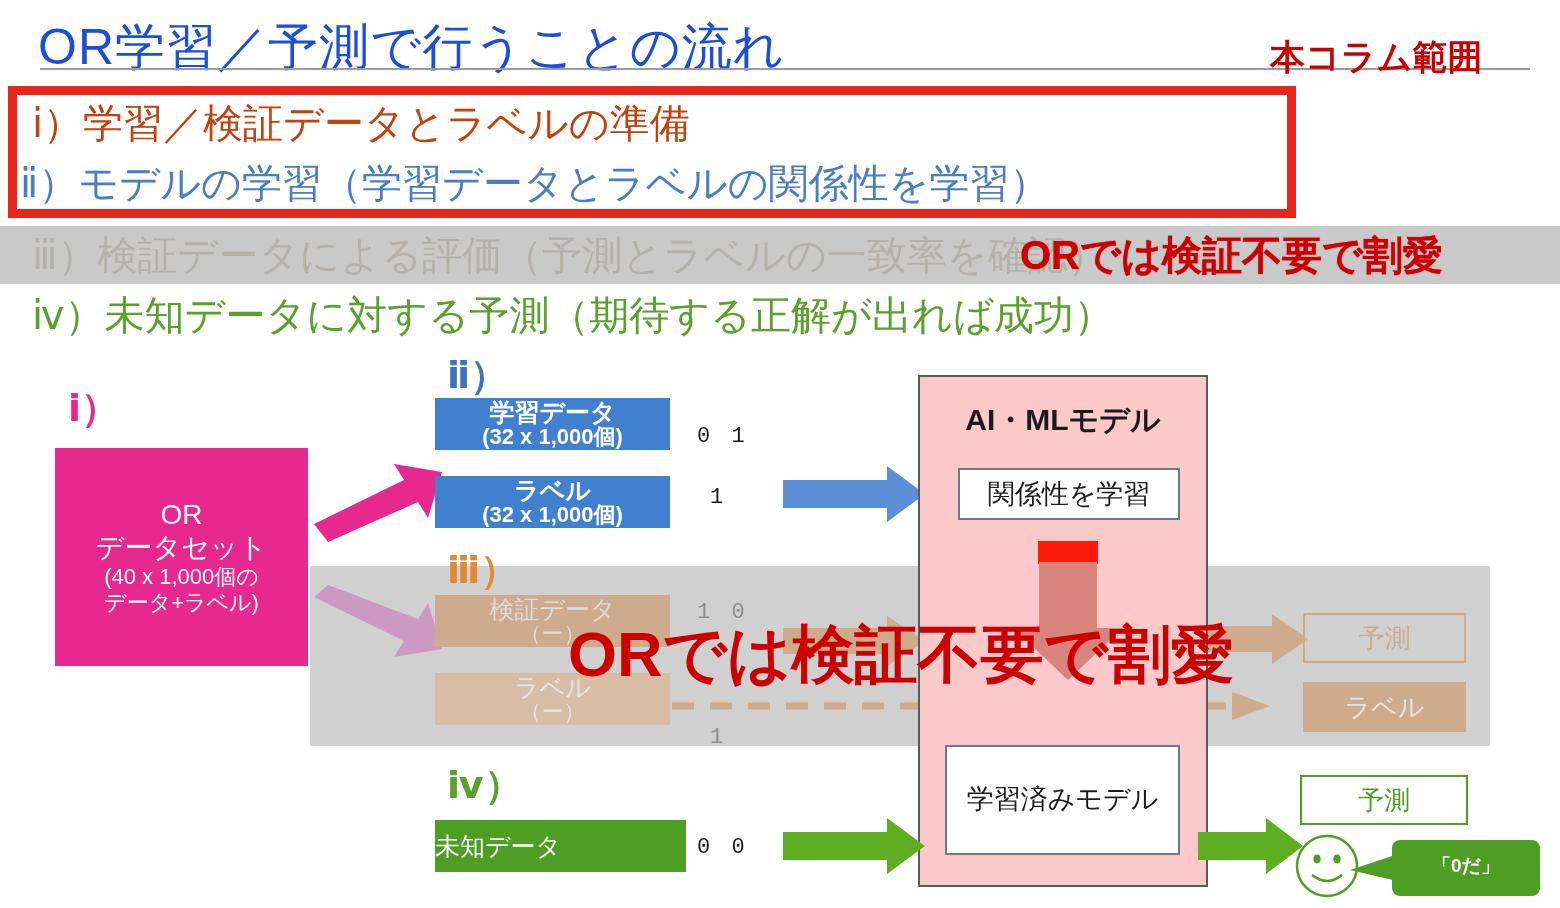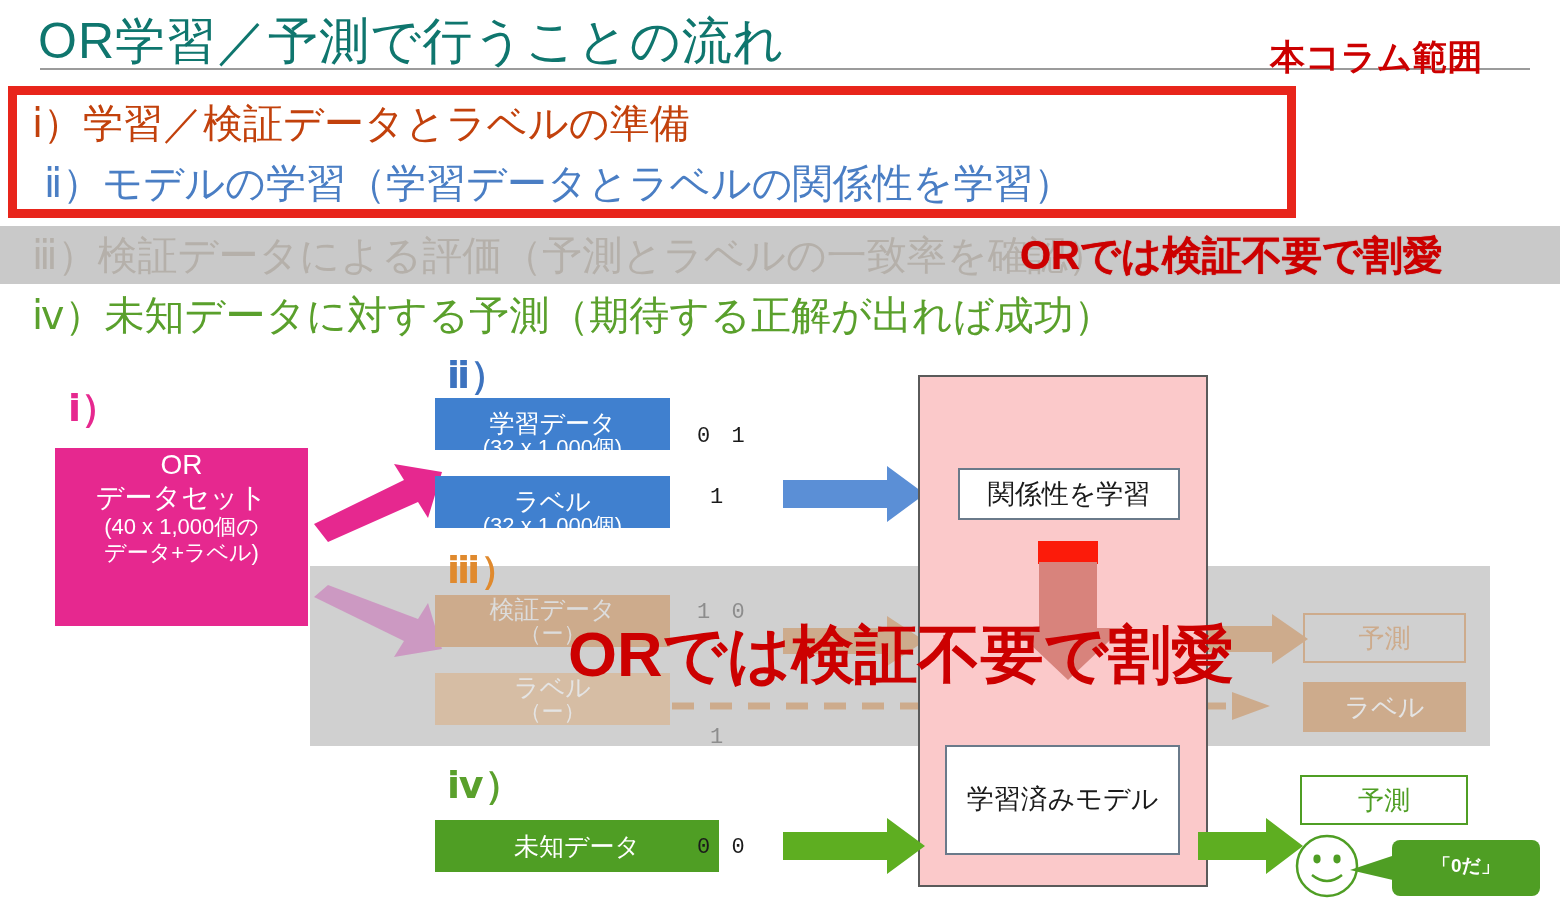--- a/index.html
+++ b/index.html
@@ -10,22 +10,22 @@
   #slide{
     position:relative;
     width:1560px;height:908px;
     background:#ffffff;
     overflow:hidden;
   }
   .abs{position:absolute;}
 
   
   #title{
-    left:38px;top:8px;width:1200px;
-    font-size:50px;color:#0f766e;
+    left:38px;top:14px;width:1200px;
+    font-size:50px;color:#1d4ed8;
     letter-spacing:1px;
     white-space:nowrap;
   }
   #title-rule{
     left:40px;top:68px;width:1490px;height:2px;
     background:#9b9b9b;
   }
   #scope-label{
     left:1270px;top:34px;
     font-size:35px;font-weight:bold;color:#cc0000;
@@ -38,21 +38,21 @@
     border:9px solid #e8251b;
     box-sizing:border-box;
     background:transparent;
   }
 
   
   .bullet{
     font-size:40px;white-space:nowrap;
   }
   #b1{left:32px;top:96px;color:#c2410c;}
-  #b2{left:44px;top:156px;color:#4a7ec4;}
+  #b2{left:20px;top:156px;color:#4a7ec4;}
   #b3{left:32px;top:228px;color:#b5b0aa;}
   #b4{left:32px;top:288px;color:#5aa02c;}
 
   
   #gray-band-bullet{
     left:0px;top:226px;width:1560px;height:58px;
     background:#c9c9c9;
   }
   #omit-bullet{
     left:1020px;top:228px;
@@ -70,34 +70,34 @@
 
   
   .step{font-size:38px;font-weight:bold;white-space:nowrap;}
   #step-i{left:68px;top:383px;color:#e6288f;}
   #step-ii{left:447px;top:350px;color:#3d73bf;}
   #step-iii{left:447px;top:545px;color:#e08a2e;}
   #step-iv{left:447px;top:760px;color:#5aa02c;}
 
   
   #dataset-box{
-    left:55px;top:448px;width:253px;height:178px;
+    left:55px;top:448px;width:253px;height:218px;
     background:#e6288f;color:#ffffff;
-    display:flex;align-items:flex-start;justify-content:center;
+    display:flex;align-items:center;justify-content:center;
     text-align:center;line-height:1.18;
   }
   #dataset-box .l1{font-size:28px;}
   #dataset-box .l2{font-size:28px;}
   #dataset-box .l3{font-size:22px;}
   #dataset-box .l4{font-size:22px;}
 
   
   .bluebox{
     background:#4080cf;color:#ffffff;text-align:center;
-    line-height:1.02;padding-top:13px;box-sizing:border-box;
+    line-height:1.02;padding-top:2px;box-sizing:border-box;font-weight:bold;
   }
   #train-data-box{left:435px;top:398px;width:235px;height:52px;}
   #train-label-box{left:435px;top:476px;width:235px;height:52px;}
   .bluebox .t1{font-size:25px;display:block;}
   .bluebox .t2{font-size:22px;display:block;}
 
   
   .brownbox{text-align:center;line-height:1.02;padding-top:2px;box-sizing:border-box;}
   #valid-data-box{
     left:435px;top:595px;width:235px;height:52px;
@@ -105,22 +105,22 @@
   }
   #valid-label-box{
     left:435px;top:673px;width:235px;height:52px;
     background:#d6bda4;color:#e4e4e4;
   }
   .brownbox .t1{font-size:25px;display:block;}
   .brownbox .t2{font-size:22px;display:block;}
 
   
   #unknown-box{
-    left:435px;top:820px;width:284px;height:52px;
-    background:#4f9e24;color:#ffffff;text-align:center;
+    left:435px;top:820px;width:251px;height:52px;
+    background:#4f9e24;color:#ffffff;
     font-size:25px;line-height:52px;
   }
 
   
   .bits{font-family:"Liberation Mono","DejaVu Sans Mono",monospace;font-size:22px;letter-spacing:4px;color:#1a1a1a;}
   #bits-train{left:697px;top:424px;}
   #bits-label{left:710px;top:485px;}
   #bits-valid{left:697px;top:600px;color:#8d8d8d;}
   #bits-vlabel{left:710px;top:725px;color:#8d8d8d;}
   #bits-unknown{left:697px;top:835px;}
@@ -263,20 +263,21 @@
   <svg class="abs arrowsvg" style="left:672px;top:686px;width:630px;height:40px;" viewBox="0 0 630 40">
     <line x1="0" y1="20" x2="560" y2="20" stroke="#cdab8c" stroke-width="7" stroke-dasharray="22,16"></line>
     <polygon points="560,6 598,20 560,34" fill="#cdab8c"></polygon>
   </svg>
 
   <svg class="abs arrowsvg" style="left:1208px;top:614px;width:100px;height:50px;" viewBox="0 0 100 50">
     <polygon points="0,12 64,12 64,0 100,25 64,50 64,38 0,38" fill="#cdab8c"></polygon>
   </svg>
 
   <div class="abs" id="model-box"></div>
+  <div class="abs" id="model-title">AI・MLモデル</div>
   <div class="abs" id="learn-rel-box">関係性を学習</div>
   <div class="abs" id="red-tab"></div>
   <svg class="abs arrowsvg" id="down-arrow" viewBox="0 0 110 118">
     <polygon points="26,0 84,0 84,66 110,66 55,118 0,66 26,66" fill="#d8837c"></polygon>
   </svg>
   <div class="abs" id="trained-model-box">
     <div>学習済み</div>
     <div>モデル</div>
   </div>
 

